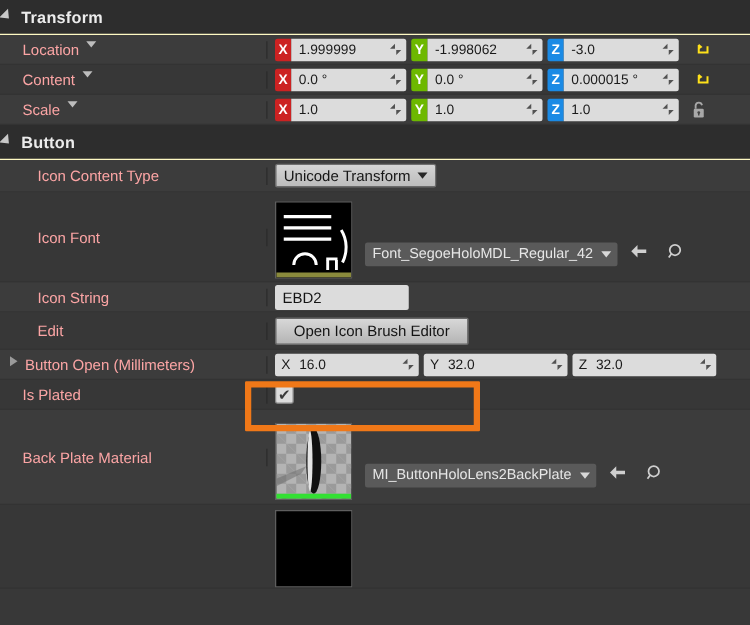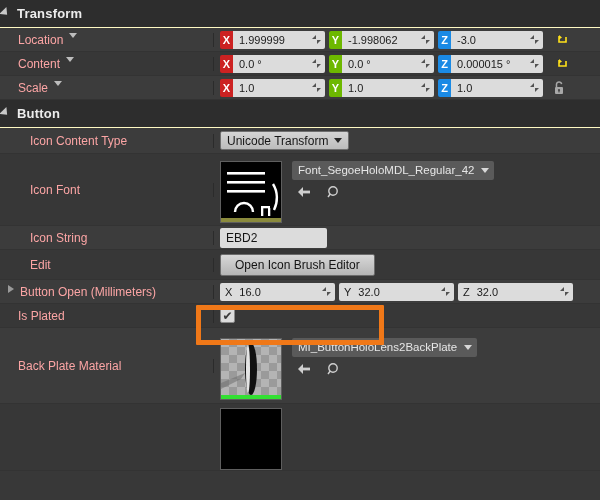--- a/index.html
+++ b/index.html
@@ -192,21 +192,21 @@
   .thumb-mat  .botbar { background: #33e033; }
   .thumb-mat {
     background-image:
       linear-gradient(45deg, #9a9a9a 25%, transparent 25%, transparent 75%, #9a9a9a 75%),
       linear-gradient(45deg, #9a9a9a 25%, #b4b4b4 25%, #b4b4b4 75%, #9a9a9a 75%);
     background-size: 16px 16px;
     background-position: 0 0, 8px 8px;
   }
   .thumb-black { background: #000; }
 
-  .asset-side { display: flex; flex-direction: column; gap: 5px; padding-left: 6px; }
+  .asset-side { display: flex; flex-direction: row; gap: 5px; padding-left: 6px; margin-top: 33px; }
   .asset-tools { display: flex; align-items: center; gap: 14px; padding-left: 4px; }
   .tool-ico { color: #cfcfcf; }
 
   
   .highlight-box {
     position: absolute; border: 5px solid #f07818;
     pointer-events: none; border-radius: 1px;
   }
 
   .row-tall { min-height: 62px; align-items: center; }

